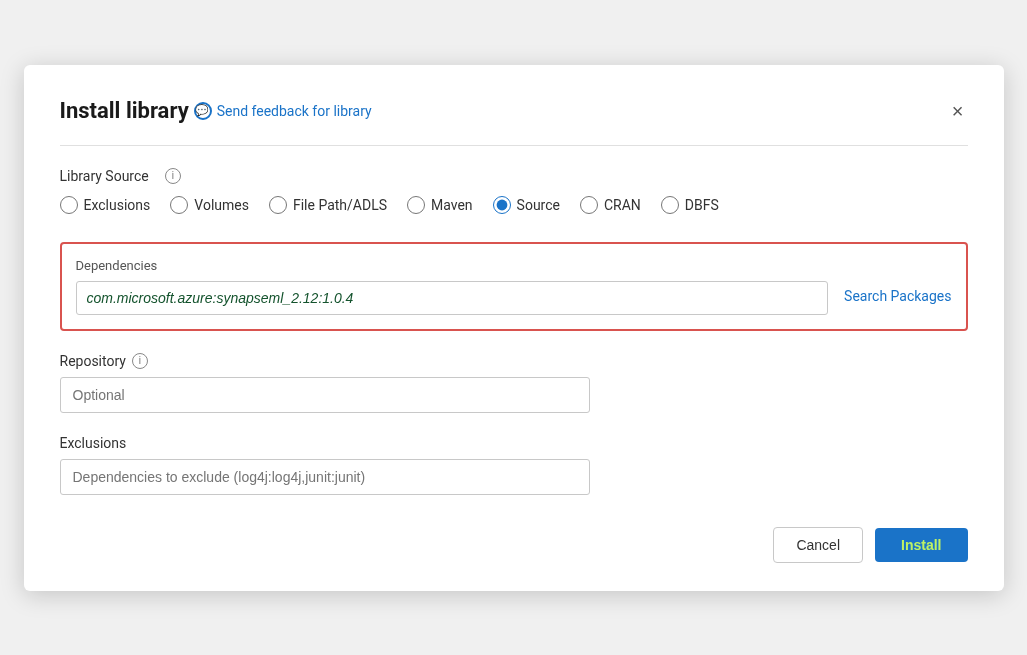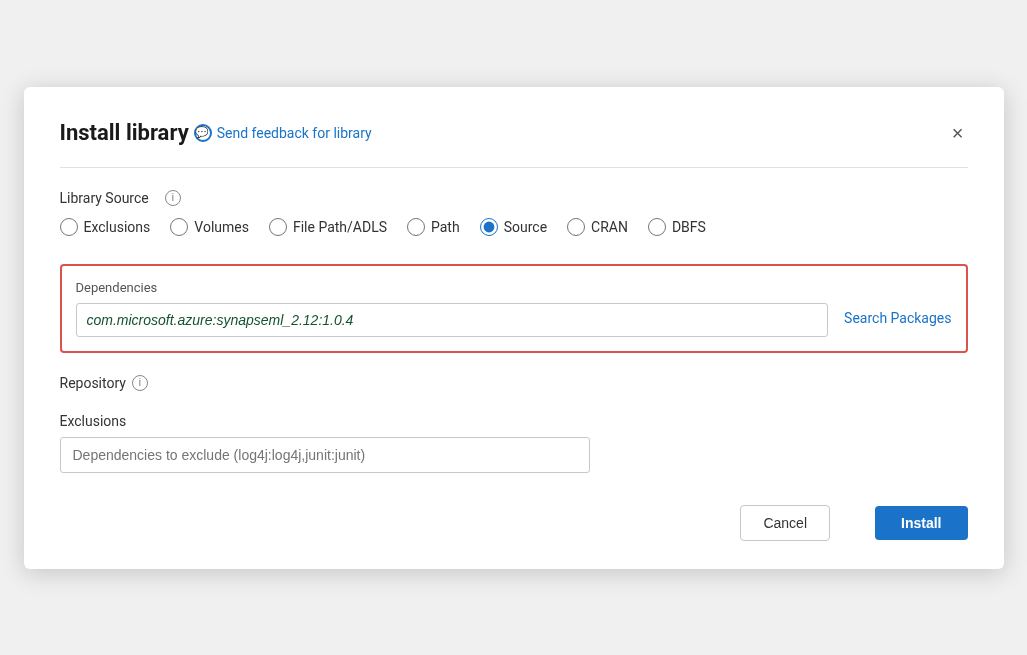--- a/index.html
+++ b/index.html
@@ -188,24 +188,23 @@
       font-size: 14px;
       color: #333;
       cursor: pointer;
     }
     .btn-install {
       background: #1a73c8;
       border: none;
       border-radius: 4px;
       padding: 9px 26px;
       font-size: 14px;
-      color: #ffffff;
+      color: #bef264;
       cursor: pointer;
       font-weight: 600;
-      margin-left: 33px;
     }
   </style>
 </head>
 <body>
 
 <div class="dialog">
 
   <div class="dialog-header">
     <div class="dialog-title-area">
       <span class="dialog-title">Install library</span>
@@ -234,21 +233,21 @@
     <label class="radio-option">
       <input type="radio" class="radio-input" name="libsource" style="">
       <span class="radio-label">Volumes</span>
     </label>
     <label class="radio-option">
       <input type="radio" class="radio-input" name="libsource" style="">
       <span class="radio-label">File Path/ADLS</span>
     </label>
     <label class="radio-option">
       <input type="radio" class="radio-input" name="libsource" style="">
-      <span class="radio-label">Path</span>
+      <span class="radio-label">Maven</span>
     </label>
     <label class="radio-option">
       <input type="radio" class="radio-input" name="libsource" checked="" style="">
       <span class="radio-label">Source</span>
     </label>
     <label class="radio-option">
       <input type="radio" class="radio-input" name="libsource" style="">
       <span class="radio-label">CRAN</span>
     </label>
     <label class="radio-option">
@@ -265,20 +264,21 @@
     <a class="search-packages-link">
       <span>Search Packages</span>
     </a>
   </div>
 
   <div class="field-section">
     <div class="field-label">
       <span>Repository</span>
       <span class="info-icon">i</span>
     </div>
+    <input type="text" class="field-input" placeholder="Optional" style="">
   </div>
 
   <div class="field-section">
     <div class="field-label">
       <span>Exclusions</span>
     </div>
     <input type="text" class="field-input" placeholder="Dependencies to exclude (log4j:log4j,junit:junit)" style="">
   </div>
 
   <div class="dialog-footer">

